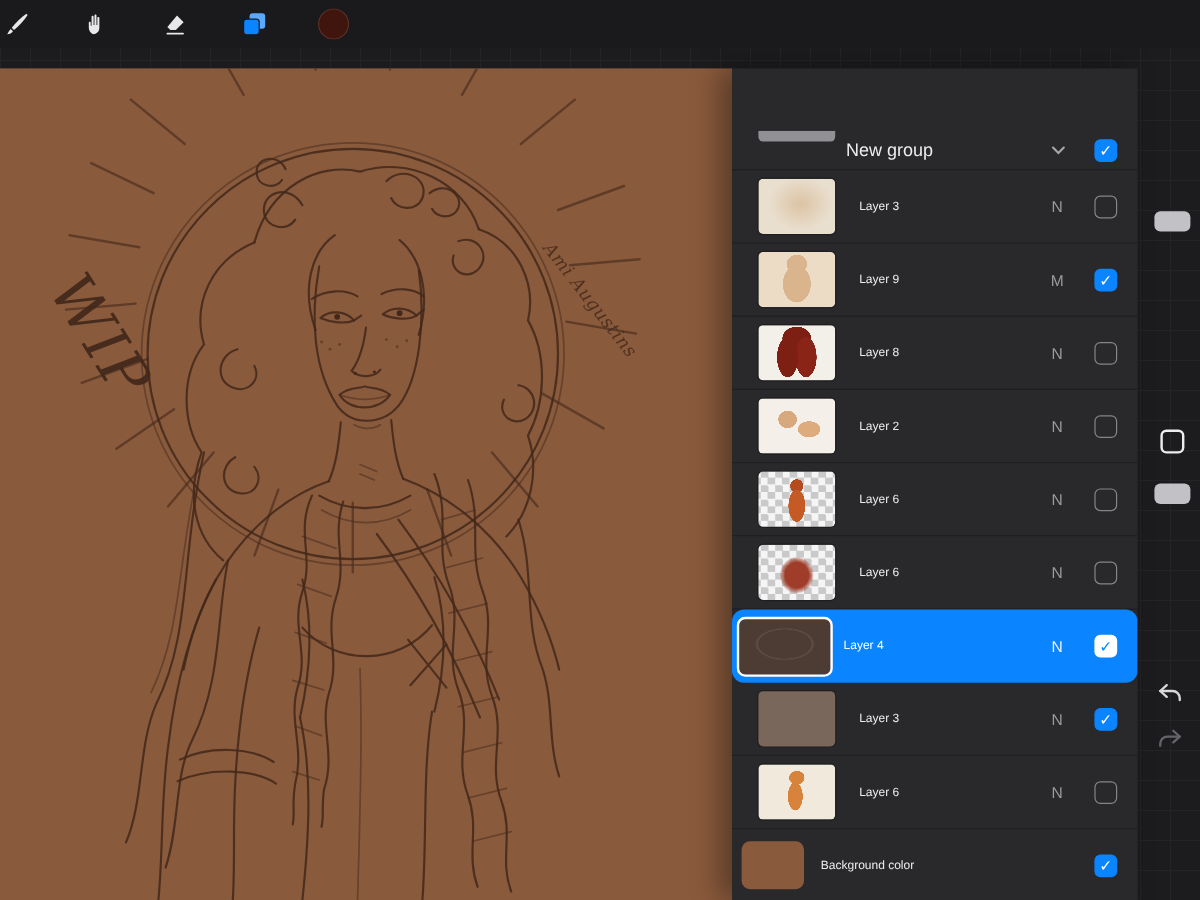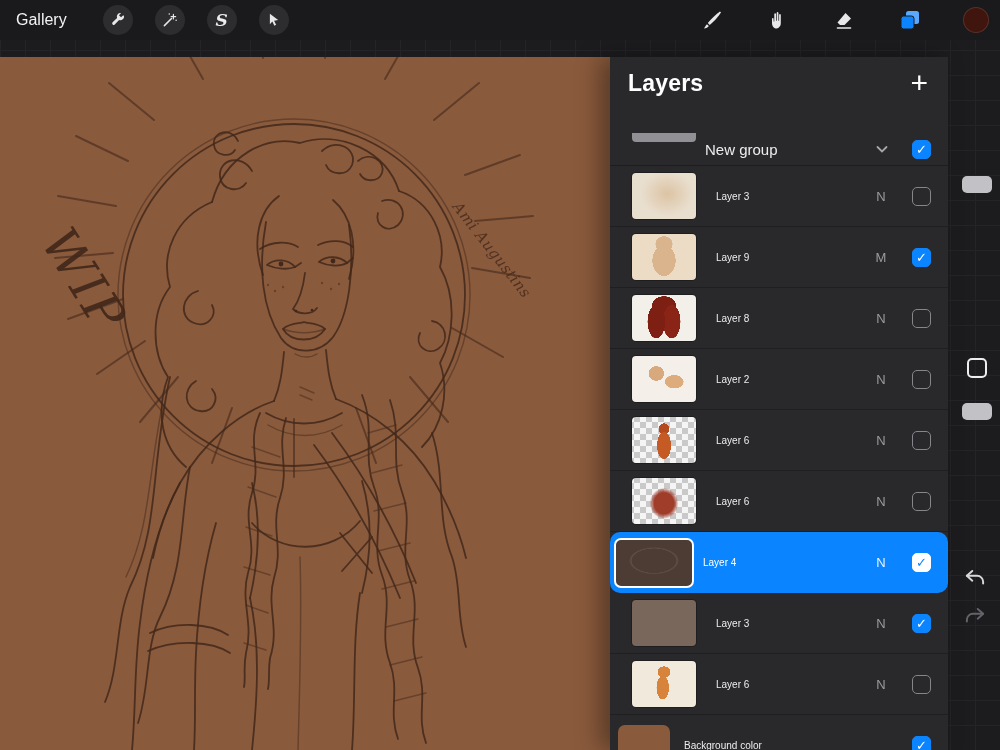--- a/index.html
+++ b/index.html
@@ -53,21 +53,21 @@
   .layers-panel{
     position:absolute;top:57px;left:610px;width:338px;bottom:0;background:#29292b;
     z-index:20;box-shadow:-10px 0 22px rgba(0,0,0,.35);
   }
   .panel-header{height:52px;display:flex;align-items:center;justify-content:space-between;padding:0 18px 0 18px;}
   .panel-title{margin:0;color:#fff;font-size:23px;font-weight:bold;letter-spacing:.2px;}
   .add-btn{background:none;border:none;color:#fff;font-size:30px;font-weight:300;line-height:1;padding:0 2px;cursor:pointer;font-family:inherit;}
   .rows{position:absolute;top:52px;left:0;right:0;bottom:0;overflow:hidden;}
   .group-row{
     position:relative;height:33px;display:flex;align-items:center;
-    border-bottom:1px solid #1d1d1f;background:#29292b;margin-top:24px;
+    border-bottom:1px solid #1d1d1f;background:#29292b;
   }
   .group-sliver{position:absolute;left:22px;top:0;width:64px;height:9px;background:#909095;border-radius:0 0 4px 4px;}
   .group-label{margin-left:95px;color:#ededf0;font-size:15px;flex:1;}
   .chevron{margin-right:22px;display:flex;align-items:center;}
   .chevron svg{width:16px;height:16px;}
   .layer-row{
     height:61px;display:flex;align-items:center;padding-left:22px;
     border-bottom:1px solid #1f1f21;background:#29292b;position:relative;
   }
   .thumb{width:64px;height:46px;border-radius:4px;background:#eee;flex:0 0 auto;box-shadow:0 0 0 1px rgba(0,0,0,.25);background-position:center;}
@@ -127,44 +127,20 @@
   .undo-btn{top:525px;}
   .redo-btn{top:563px;}
   .undo-btn svg,.redo-btn svg{width:26px;height:26px;}
 </style>
 </head>
 <body>
 
 <div class="app">
 
   <div class="topbar">
-    <div class="tb-left">
-      <button class="gallery-btn">Gallery</button>
-      <button class="tb-circle">
-        <svg viewBox="0 0 24 24">
-          <path d="M20 6.5a4.9 4.9 0 0 1-6.5 5.5l-5.9 5.9a1.95 1.95 0 0 1-2.76-2.76l5.9-5.9A4.9 4.9 0 0 1 16.2 2.7l-2.9 2.9 2.8 2.8 2.9-2.9c.5.5.8 1 1 1z" fill="#e8e8ea"></path>
-        </svg>
-      </button>
-      <button class="tb-circle">
-        <svg viewBox="0 0 24 24">
-          <path d="M4.5 19.5 L14 10" stroke="#e8e8ea" stroke-width="2" stroke-linecap="round" fill="none"></path>
-          <path d="M16.5 4.5v6M13.5 7.5h6" stroke="#e8e8ea" stroke-width="1.6" stroke-linecap="round" fill="none"></path>
-          <circle cx="11" cy="4" r="1" fill="#e8e8ea"></circle>
-            <circle cx="20.2" cy="12.2" r="1" fill="#e8e8ea"></circle>
-        </svg>
-      </button>
-      <button class="tb-circle">
-        <span class="s-glyph">S</span>
-      </button>
-      <button class="tb-circle">
-        <svg viewBox="0 0 24 24">
-          <path d="M6.5 3.5l11 8.5-5.4 1 2.7 5.4-2.3 1.1-2.7-5.4-3.3 3.4z" fill="#e8e8ea"></path>
-        </svg>
-      </button>
-    </div>
     <div class="tb-right">
       <button class="tb-tool">
         <svg viewBox="0 0 24 24">
           <path d="M20 3.5c-4.4 3-9 7.6-12.2 11.6l1.9 1.9C13.7 13.8 18.3 9 21 4.6L20 3.5z" fill="#e8e8ea"></path>
           <path d="M7 16.2l1.8 1.8c-.9 1.6-2.7 2.5-4.8 2.5.9-1.4 1.5-2.9 3-4.3z" fill="#e8e8ea"></path>
         </svg>
       </button>
       <button class="tb-tool">
         <svg viewBox="0 0 24 24">
           <path d="M9.5 20.5c-2.2-.9-3.5-3-3.5-5.3v-4.4c0-1 1.6-1 1.6 0v2.7h.7V6c0-1.1 1.7-1.1 1.7 0v6.8h.7V4.9c0-1.1 1.7-1.1 1.7 0v7.9h.7V6.9c0-1.1 1.7-1.1 1.7 0v8.3c0 3.2-2.1 5.3-5.3 5.3z" fill="#e8e8ea"></path>
@@ -265,24 +241,20 @@
       <path class="sketch" d="M216 466 C203 511 198 556 196 596 C194 632 196 661 194 693"></path>
       <path class="sketch" d="M150 576 C175 564 210 566 228 578"></path>
       <path class="sketch" d="M148 594 C175 582 212 584 230 596"></path>
 
       <text class="hand-text" x="40" y="185" font-size="50" letter-spacing="2" opacity=".92" transform="rotate(58 40 185)">WIP</text>
       <text class="hand-text" x="452" y="150" font-size="15" letter-spacing=".5" opacity=".8" transform="rotate(52 452 150)">Ami Augustins</text>
     </svg>
   </div>
 
   <div class="layers-panel">
-    <div class="panel-header">
-      <h2 class="panel-title">Layers</h2>
-      <button class="add-btn">+</button>
-    </div>
     <div class="rows">
       <div class="group-row">
         <div class="group-sliver"></div>
         <div class="group-label">New group</div>
         <span class="chevron">
           <svg viewBox="0 0 16 16">
             <path d="M3.5 6 8 10.5 12.5 6" fill="none" stroke="#a6a6ab" stroke-width="1.8" stroke-linecap="round"></path>
           </svg>
         </span>
         <div class="checkbox checked">

